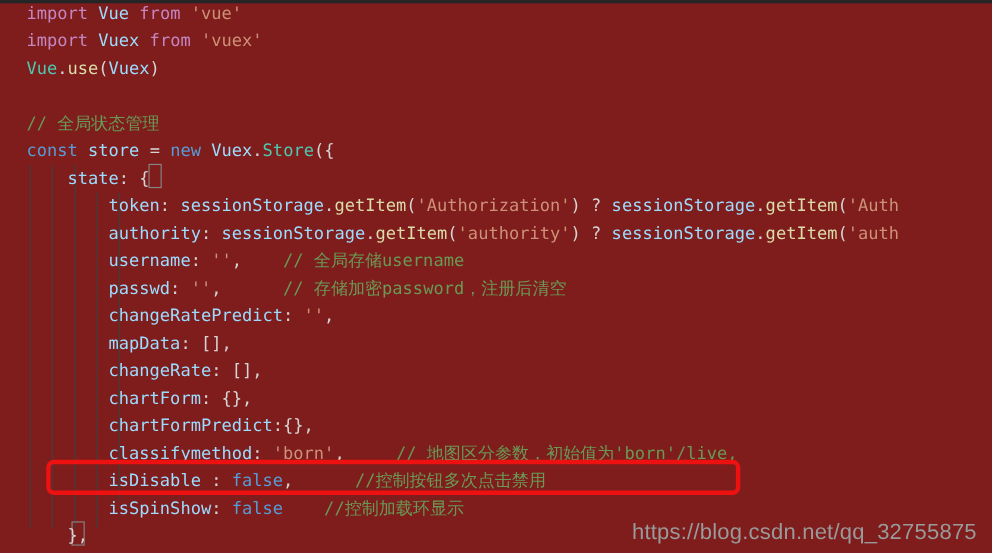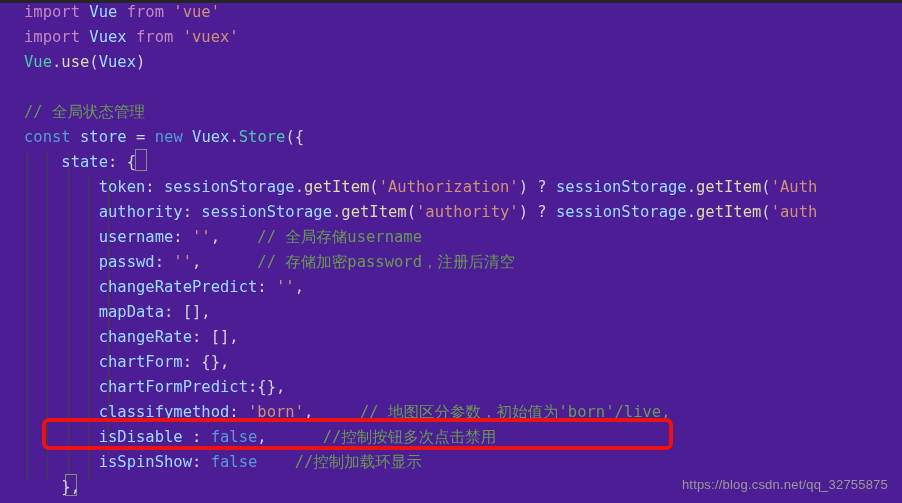--- a/index.html
+++ b/index.html
@@ -4,21 +4,21 @@
 <style>
   html, body {
     margin: 0;
     padding: 0;
     background: #1e1e1e;
   }
   #editor {
     position: relative;
     width: 902px;
     height: 503px;
-    background: #4c1d95;
+    background: #7f1d1d;
     overflow: hidden;
     font-family: "DejaVu Sans Mono", "Liberation Mono", monospace;
     font-size: 15.5px;
     line-height: 25px;
     white-space: pre;
   }
   .code-layer {
     position: absolute;
     left: 0;
     top: 0;
@@ -64,21 +64,21 @@
     border-radius: 7px;
     box-sizing: border-box;
     pointer-events: none;
   }
   .watermark {
     position: absolute;
     right: 14px;
     bottom: 6px;
     color: #9a9a9a;
     font-family: "Liberation Sans", sans-serif;
-    font-size: 13px;
+    font-size: 20px;
     letter-spacing: 0.2px;
     white-space: pre;
   }
   .topbar {
     position: absolute;
     left: 0; top: 0;
     width: 100%;
     height: 3px;
     background: #252526;
   }

